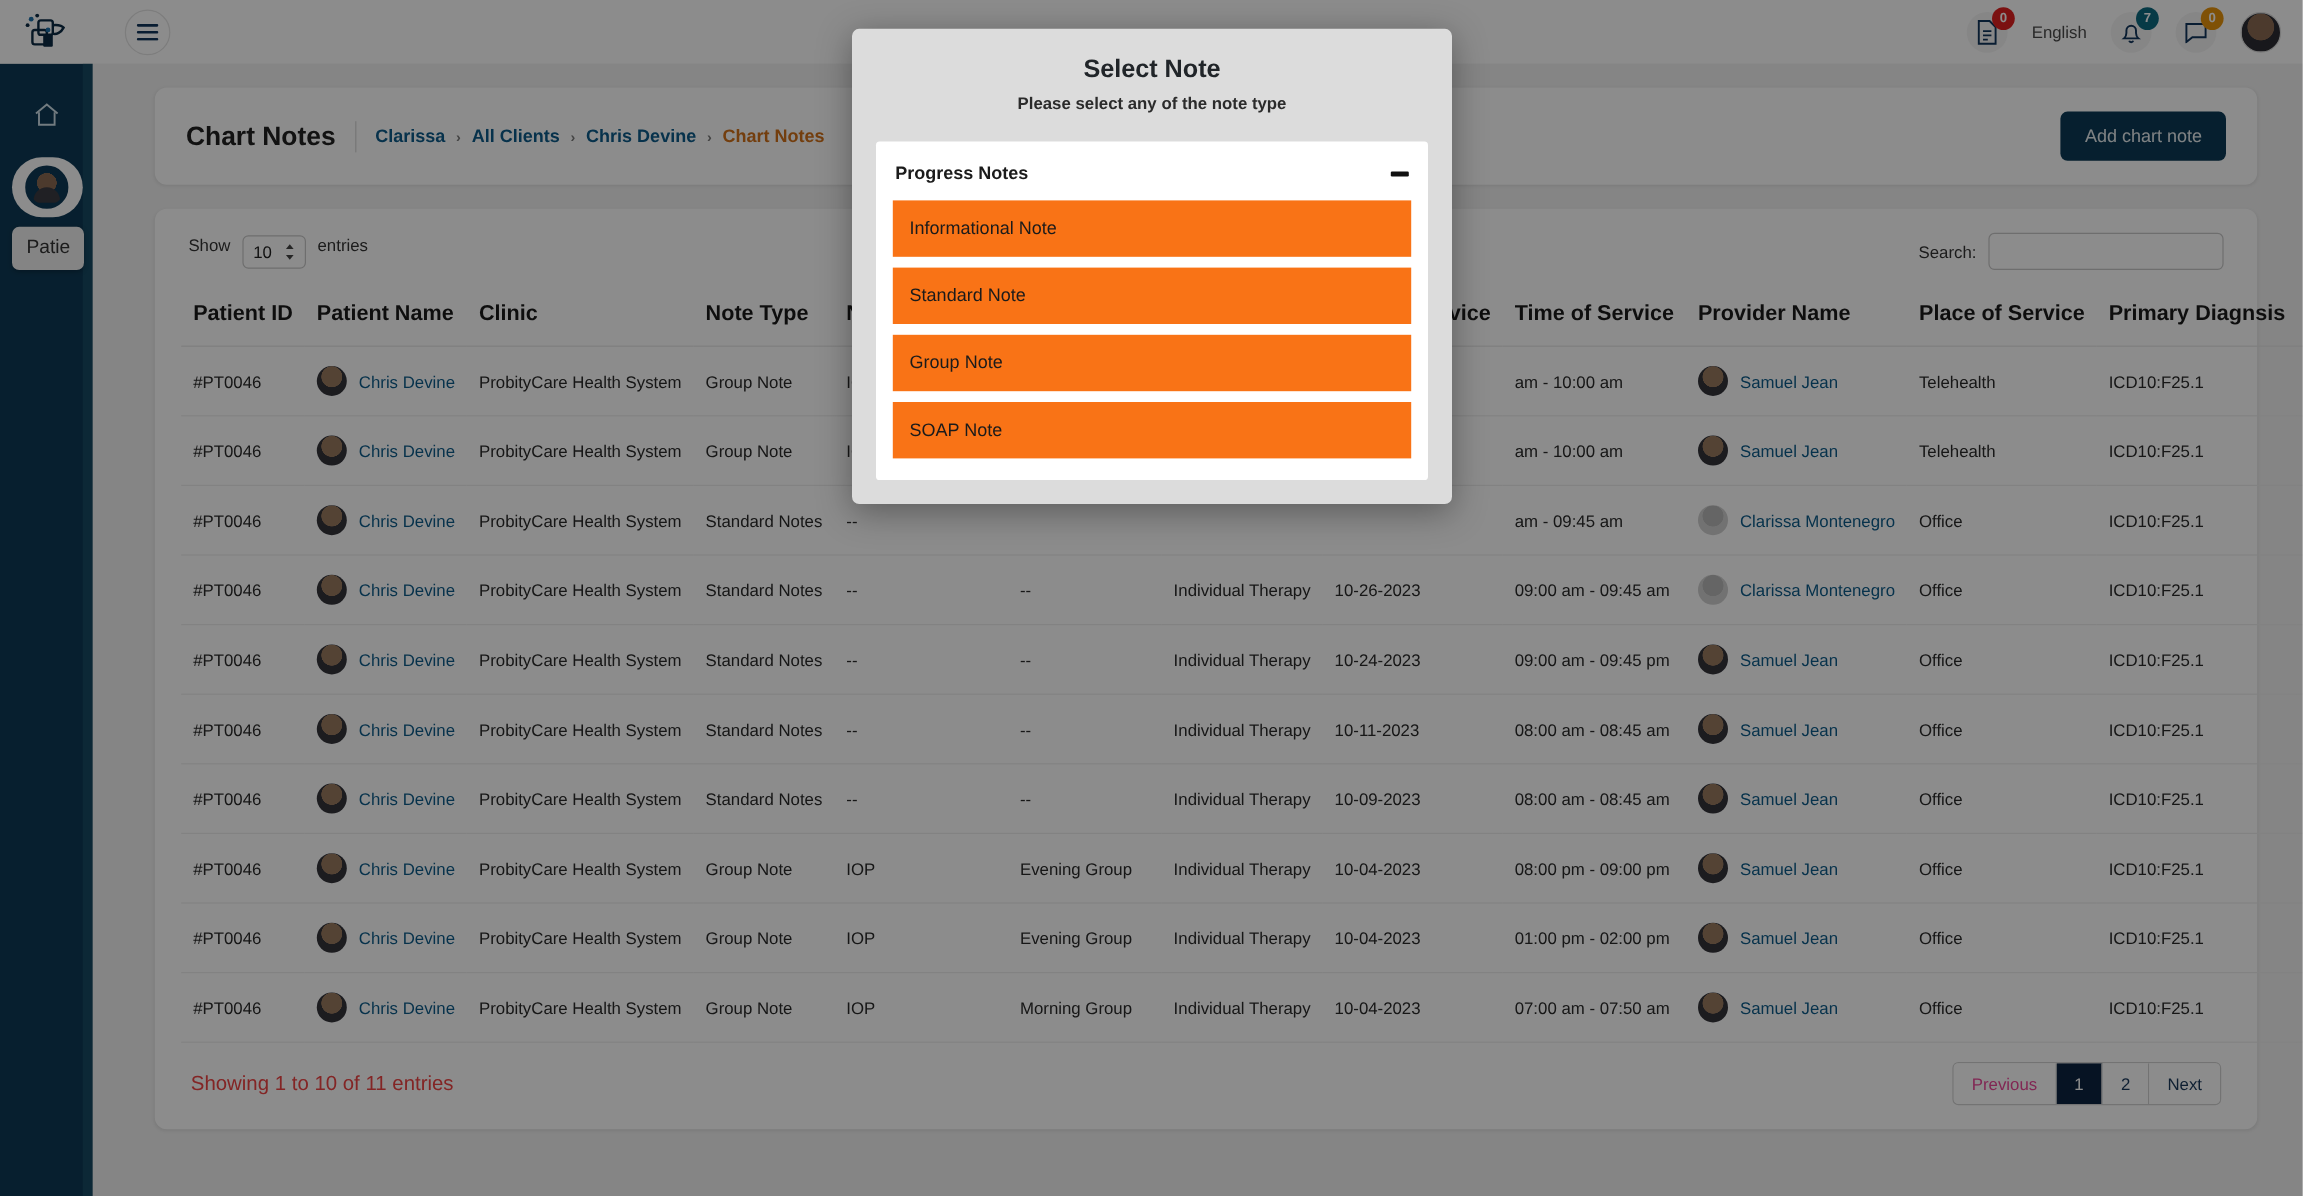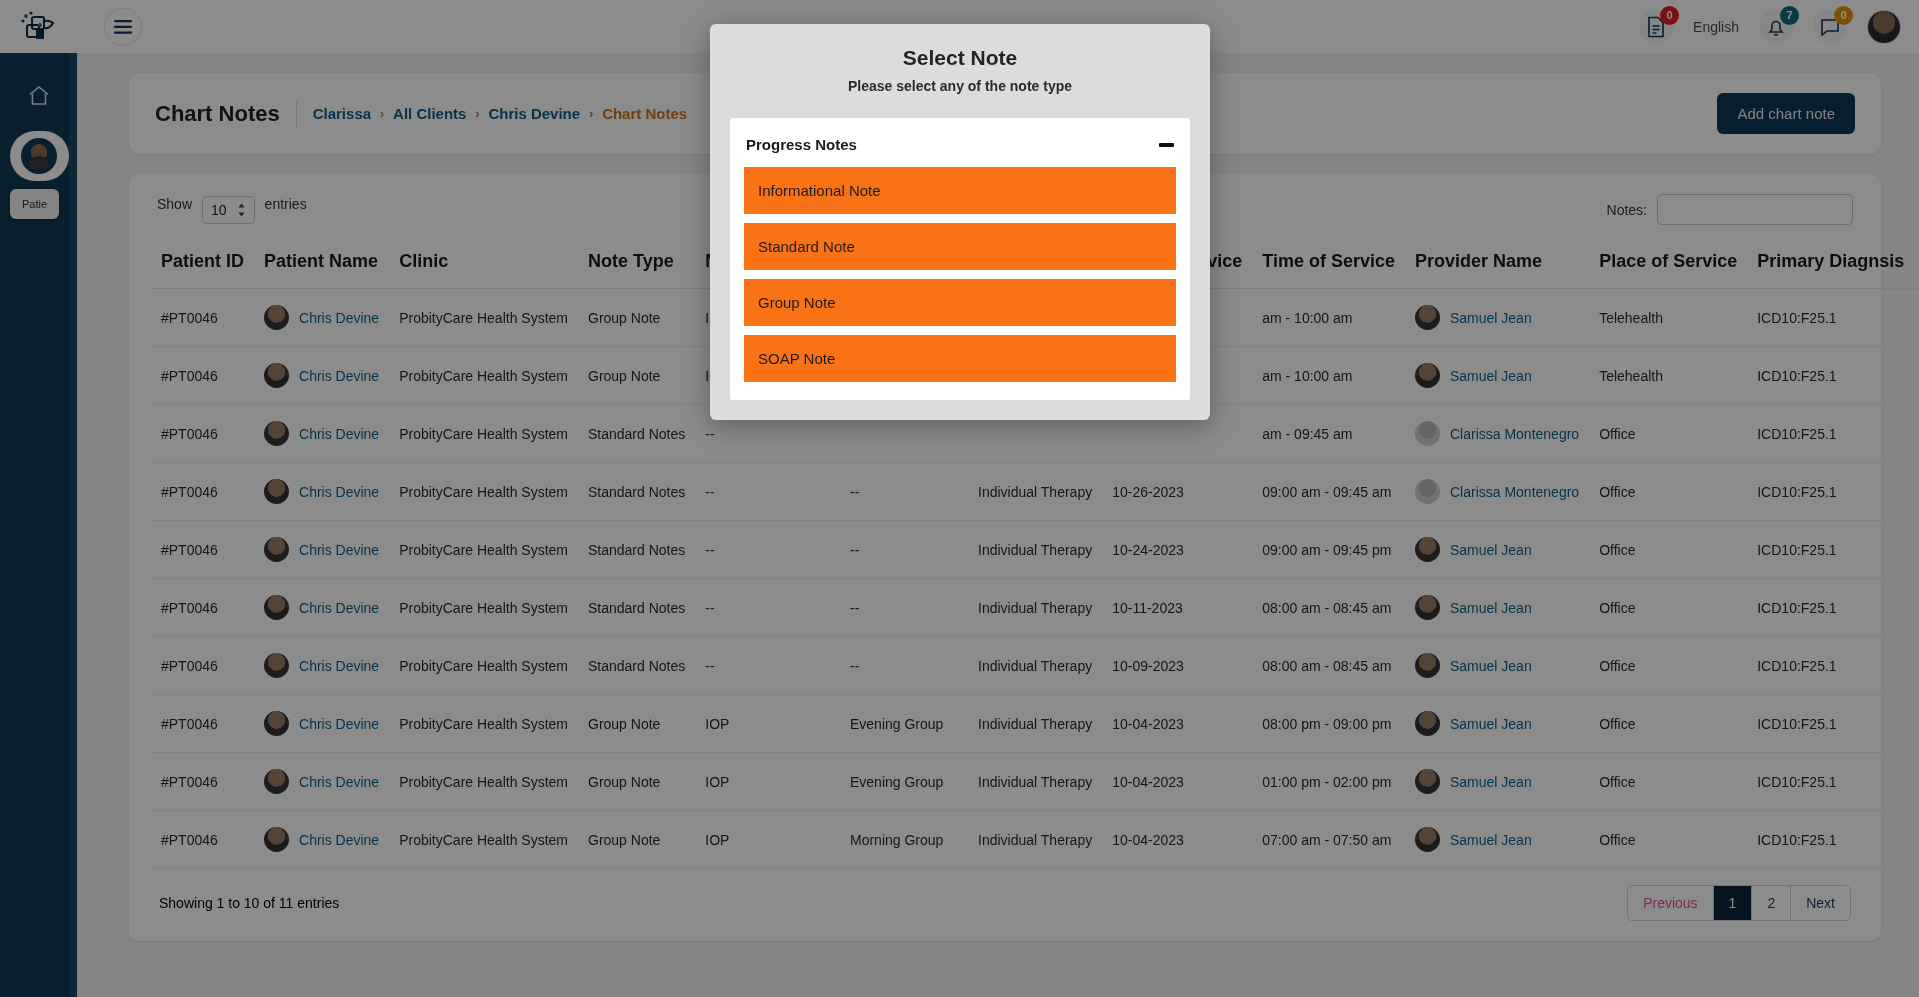--- a/index.html
+++ b/index.html
@@ -46,21 +46,21 @@
     background: #0e3a56; border: 3px solid #0e3a56;
     background-image: radial-gradient(circle at 50% 38%, #8a6a52 0 34%, #0e3a56 35% 100%);
     overflow: hidden;
   }
   .avatar-sq::after {
     content: ""; position: absolute; left: 50%; bottom: 2px; width: 22px; height: 13px;
     transform: translateX(-50%); border-radius: 11px 11px 0 0; background: #3b3b42;
   }
   .tooltip-patients {
     position: absolute; left: 10px; top: 136px;
-    background: #f0f0f0; color: #333; font-size: 11px;
+    background: #f0f0f0; color: #333; font-size: 16px;
     padding: 9px 12px; border-radius: 6px; white-space: nowrap;
     box-shadow: 0 1px 4px rgba(0,0,0,.25);
   }
 
   
   .topbar {
     position: absolute; left: 0; top: 0; width: 1919px; height: 53px;
     background: #ffffff; z-index: 6;
     display: flex; align-items: center;
   }
@@ -140,21 +140,21 @@
   .mini-av {
     width: 25px; height: 25px; border-radius: 50%; flex: none;
     background: radial-gradient(circle at 50% 36%, #9a7a60 0 42%, #33333a 44% 100%);
   }
   .mini-av.grey { background: radial-gradient(circle at 50% 36%, #b8b8b8 0 42%, #cfcfcf 44% 100%); }
   .link { color: #0d5c8a; cursor: pointer; }
   .yes { color: #11823b; }
   .no { color: #cc2222; }
 
   .table-footer { display: flex; align-items: center; padding: 16px 8px 2px 8px; }
-  .showing { font-size: 14px; color: #000000; }
+  .showing { font-size: 17px; color: #ef4444; }
   .pager { margin-left: auto; display: flex; border: 1px solid #d2d2d2; border-radius: 5px; overflow: hidden; }
   .pager div {
     padding: 9px 15px; font-size: 14px; color: #1b3a5c; cursor: pointer;
     border-right: 1px solid #d2d2d2; background: #fff;
   }
   .pager div:last-child { border-right: none; }
   .pager div.muted { color: #ec4899; }
   .pager div.active { background: #0b2340; color: #fff; }
 
   
@@ -285,21 +285,21 @@
             <span class="select-box">
               <span>10</span>
               <svg width="9" height="14" viewBox="0 0 9 14">
                 <path d="M4.5 0.5l3.2 4H1.3z" fill="#444"></path>
                   <path d="M4.5 13.5l3.2-4H1.3z" fill="#444"></path>
               </svg>
             </span>
             <span>entries</span>
           </div>
           <div class="search-wrap">
-            <span>Notes:</span>
+            <span>Search:</span>
             <input class="search-input" type="text" placeholder="" value="" style="">
           </div>
         </div>
 
         <table>
           <thead>
             <tr id="thead-row">
                 <th>Patient ID</th>
                 <th>Patient Name</th>
                 <th>Clinic</th>

